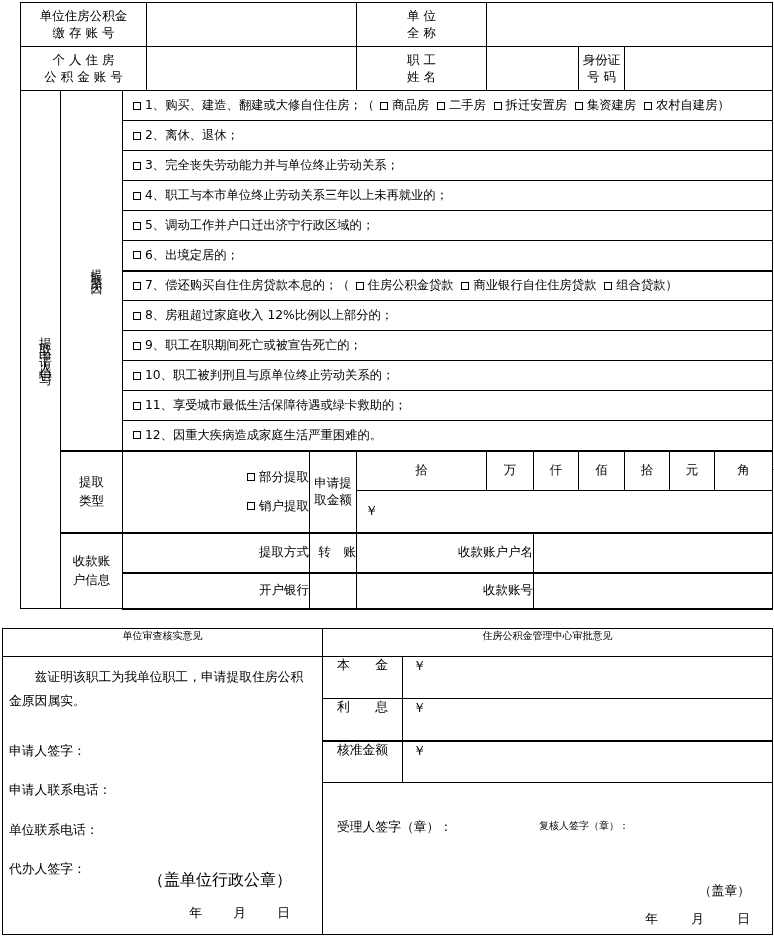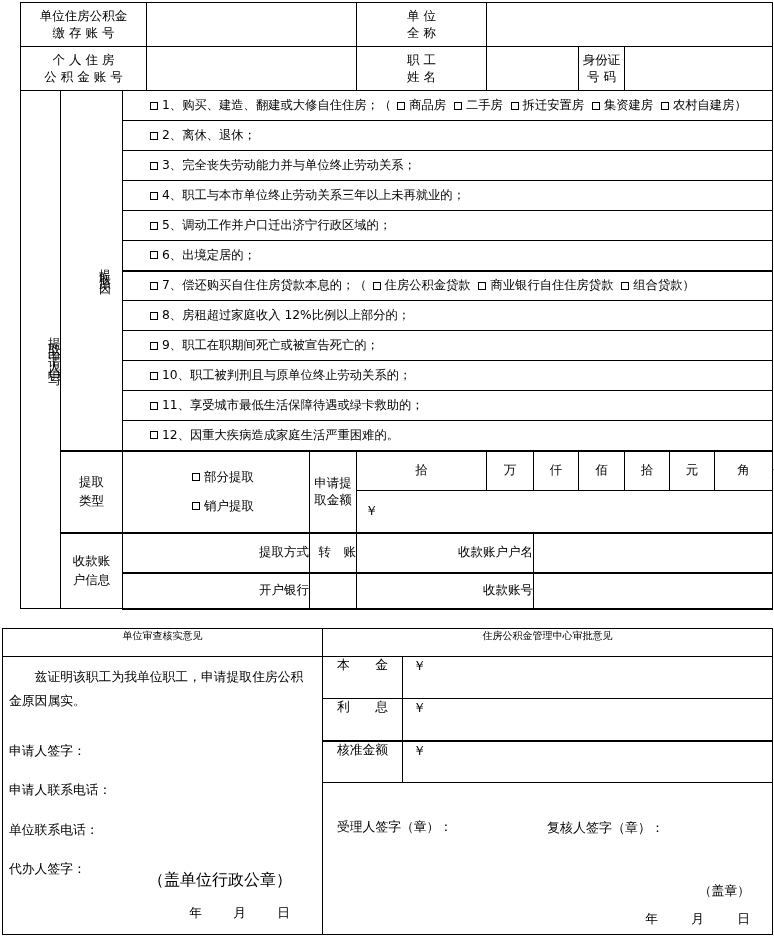--- a/index.html
+++ b/index.html
@@ -65,21 +65,21 @@
   }
   .stack2 {
     text-align:center;
     font-size: 12.5px;
     line-height: 1.5;
   }
   .stack2 span { display:block; white-space: nowrap; }
 
   .reason-row td {
     height: 30px;
-    padding-left: 27px;
+    padding-left: 10px;
     font-size: 12.3px;
     white-space: nowrap;
   }
   .cb {
     display: inline-block;
     width: 8px; height: 8px;
     border: 1px solid #000;
     margin-right: 4px;
     position: relative;
     top: 0px;
@@ -100,21 +100,21 @@
     height: 42px;
     font-size: 13px;
     padding-left: 8px;
     vertical-align: middle;
   }
   .typebox {
     font-size: 12.5px;
     line-height: 2.3;
     padding-left: 14px !important;
   }
-  .typebox div { white-space: nowrap; }
+  .typebox div { white-space: nowrap; text-align: right; }
 
   
   .tbl-bot {
     position: absolute;
     left: 2px; top: 628px;
     width: 770px;
     table-layout: fixed;
   }
   .tbl-bot td {
     border: 1px solid #000;
@@ -148,21 +148,21 @@
     height: 42px;
   }
   .amt-field {
     font-size: 13px;
     vertical-align: middle;
     padding-left: 10px !important;
     height: 42px;
   }
   .approve-area { position: relative; height: 152px; }
   .ap-sign { position: absolute; left: 14px; top: 36px; font-size: 12.8px; white-space: nowrap;}
-  .ap-sign2 { position: absolute; left: 224px; top: 36px; font-size: 13px; white-space: nowrap;}
+  .ap-sign2 { position: absolute; left: 216px; top: 36px; font-size: 10px; white-space: nowrap;}
   .ap-seal { position: absolute; right: 22px; bottom: 34px; font-size: 12.8px; }
   .ap-date { position: absolute; right: 22px; bottom: 6px; font-size: 12.8px; white-space: nowrap; }
   .ap-date span { display:inline-block; width: 46px; text-align:right; }
   .sub-opts { margin-left: 6px; }
 </style>
 </head>
 <body>
 
 <div class="page">
 

